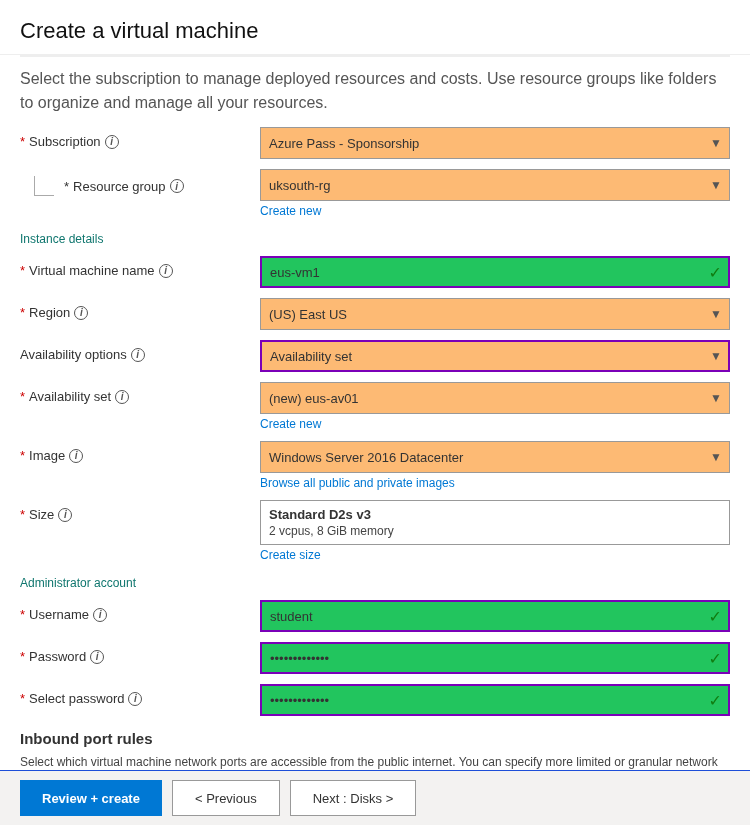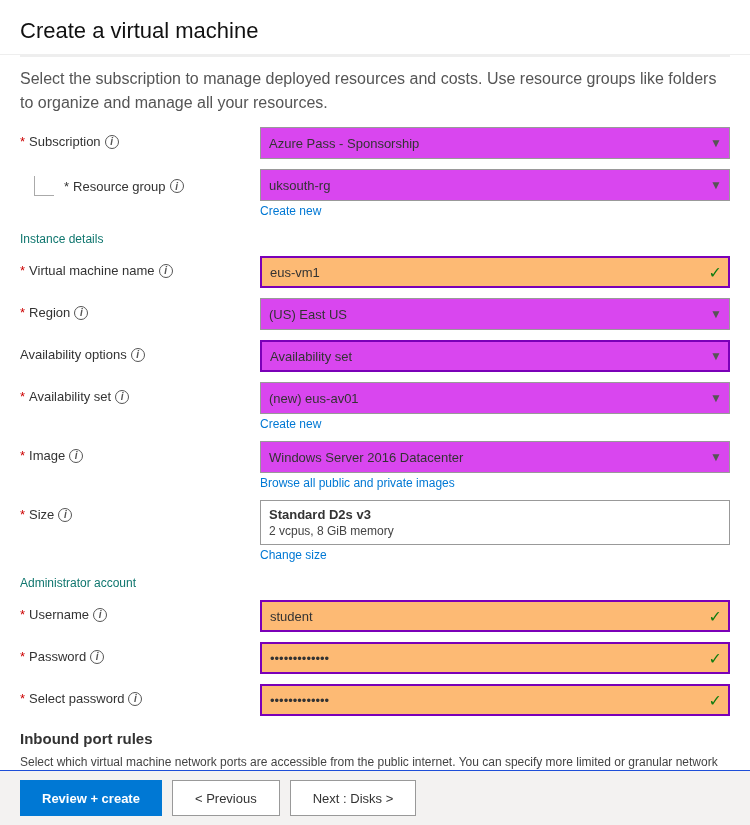--- a/index.html
+++ b/index.html
@@ -68,42 +68,42 @@
       flex: 1;
     }
     .select-wrapper {
       position: relative;
       width: 100%;
     }
     .select-control {
       width: 100%;
       height: 32px;
       border: 1px solid #999;
-      background: #d946ef;
+      background: #fdba74;
       padding: 0 32px 0 8px;
       font-size: 13px;
       color: #333;
       appearance: none;
       cursor: pointer;
       outline: none;
     }
     .select-arrow {
       position: absolute;
       right: 8px;
       top: 50%;
       transform: translateY(-50%);
       pointer-events: none;
       color: #555;
       font-size: 12px;
     }
     .input-control {
       width: 100%;
       height: 32px;
       border: 1px solid #999;
-      background: #fdba74;
+      background: #22c55e;
       padding: 0 32px 0 8px;
       font-size: 13px;
       color: #333;
       outline: none;
     }
     .input-control.valid {
       border: 2px solid #7a00b8;
     }
     .input-wrapper {
       position: relative;
@@ -396,21 +396,21 @@
     <div class="form-label">
       <span class="required">*</span>
       <span>Size</span>
       <span class="info-icon">i</span>
     </div>
     <div class="form-control-area">
       <div class="size-info">
         <div class="size-name">Standard D2s v3</div>
         <div class="size-details">2 vcpus, 8 GiB memory</div>
       </div>
-      <a class="change-size-link">Change size</a>
+      <a class="change-size-link">Create size</a>
     </div>
   </div>
 
   <div class="section-title">Administrator account</div>
 
   <div class="form-row">
     <div class="form-label">
       <span class="required">*</span>
       <span>Username</span>
       <span class="info-icon">i</span>

